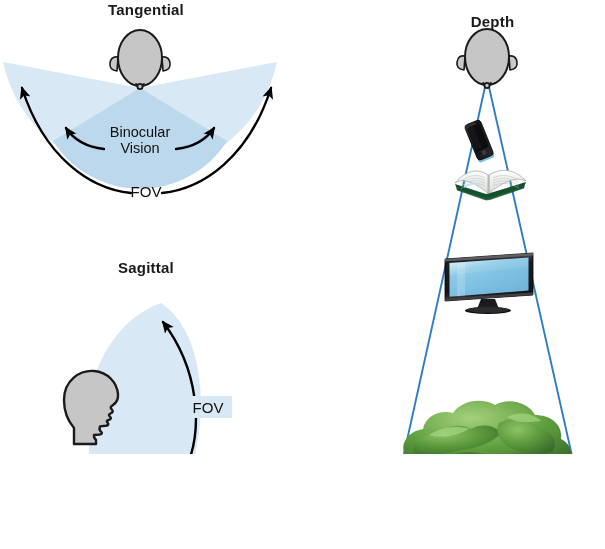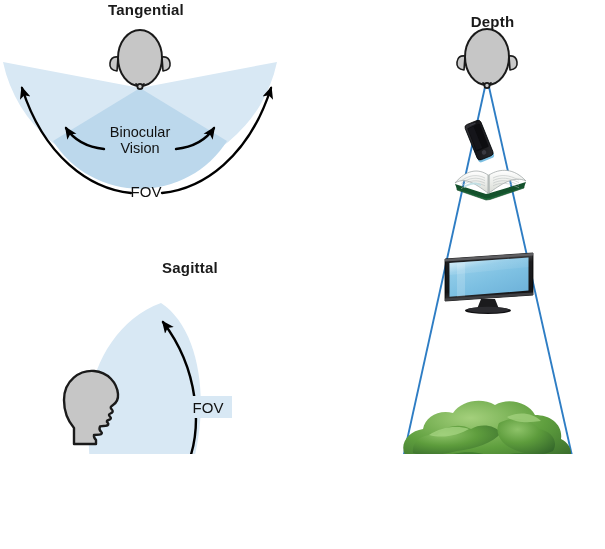--- a/index.html
+++ b/index.html
@@ -21,21 +21,21 @@
     position: absolute;
     text-align: center;
     font-family: "Liberation Sans", sans-serif;
     font-weight: bold;
     font-size: 15px;
     color: #1a1a1a;
     letter-spacing: 0.2px;
     white-space: nowrap;
   }
   #title-tangential { left: 0px;   top: 1px;   width: 292px; }
-  #title-sagittal   { left: 0px;   top: 259px; width: 292px; padding-left: 44px; }
+  #title-sagittal   { left: 0px;   top: 259px; width: 292px; }
   #title-depth      { left: 380px; top: 13px;   width: 225px; }
 
   svg { display: block; overflow: visible; }
 
   .svg-layer {
     position: absolute;
     left: 0;
     top: 0;
     width: 605px;
     height: 549px;

